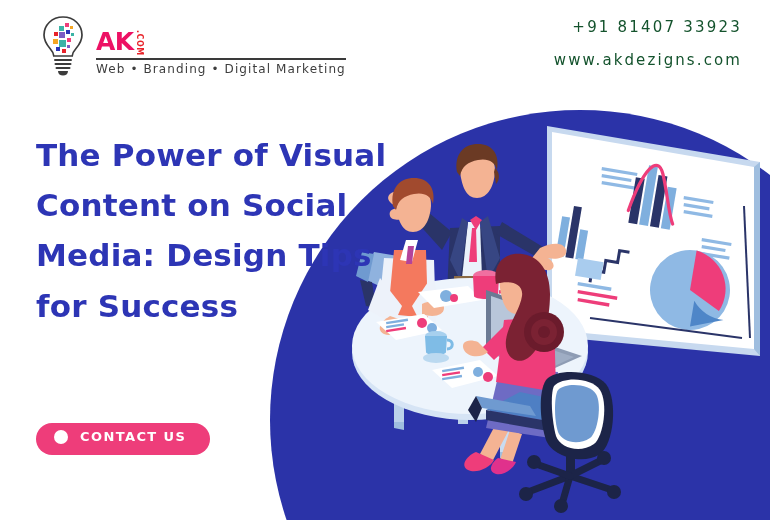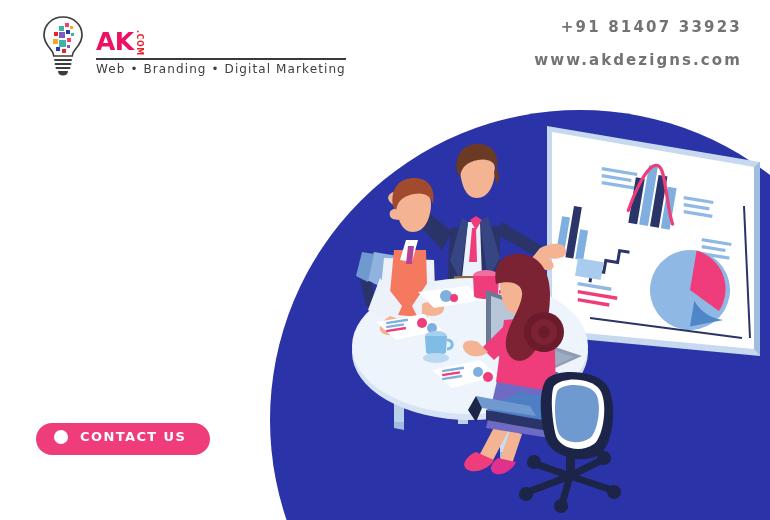--- a/index.html
+++ b/index.html
@@ -71,22 +71,22 @@
     letter-spacing:1.1px;white-space:nowrap;
   }
 
   .contact-block{
     position:absolute;
     right:28px;top:18px;
     text-align:right;
   }
   .contact-line{
     font-size:15px;
-    font-weight:bold;
-    color:#737373;
+    font-weight:normal;
+    color:#14532d;
     letter-spacing:2.2px;
     margin-bottom:15px;
     white-space:nowrap;
   }
   .contact-line.web{letter-spacing:2.1px;margin-bottom:8px;}
 
   
   .headline{
     position:absolute;
     left:36px;
@@ -180,20 +180,21 @@
         <div class="logo-tag">Web  •  Branding  •  Digital Marketing</div>
       </div>
     </div>
 
     <div class="contact-block">
       <div class="contact-line">+91 81407 33923</div>
       <div class="contact-line web">www.akdezigns.com</div>
     </div>
   </div>
 
+  <div class="headline">The Power of Visual Content on Social Media: Design Tips for Success</div>
 
   <div class="cta">
     <span class="cta-dot"></span>
     <span class="cta-label">CONTACT US</span>
   </div>
 
   <div class="illustration">
     <svg viewBox="0 0 420 410" xmlns="http://www.w3.org/2000/svg">
 
       <g>

